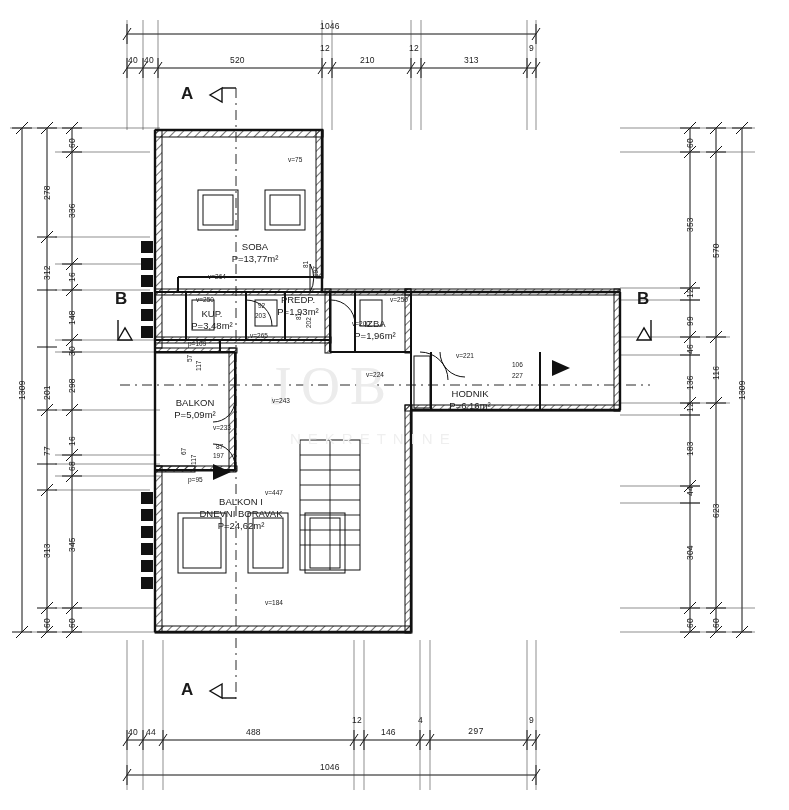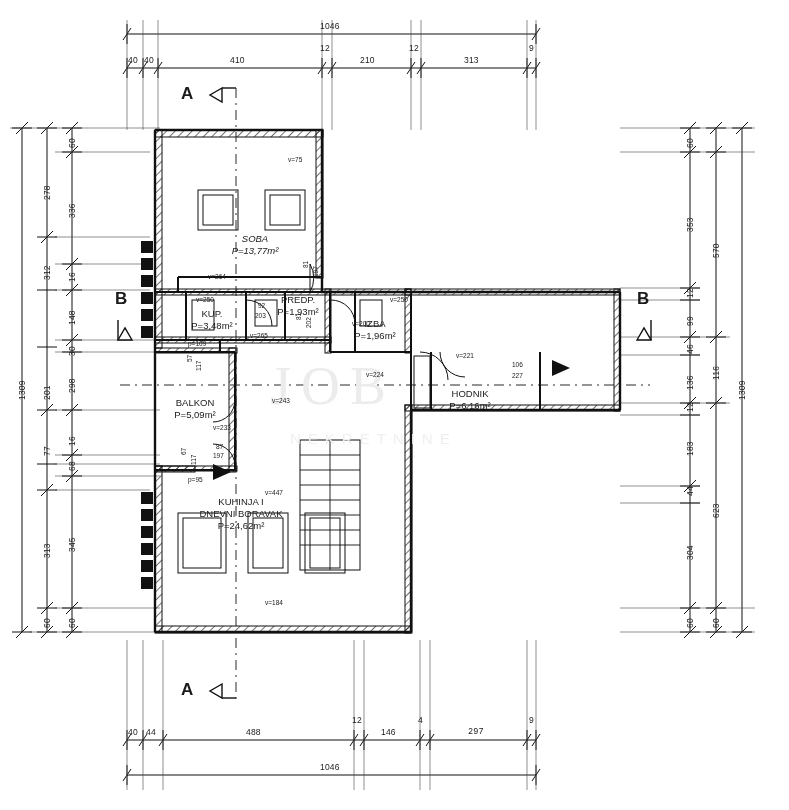--- a/index.html
+++ b/index.html
@@ -452,21 +452,21 @@
     <path d="M213,464 L231,472 L213,480 Z"></path>
   </g>
 </svg>
 
 <div class="wm" style="left:270px; top:355px;">JOB</div>
 <div class="wm2" style="left:290px; top:430px;text-align:center;">NEKRETNINE</div>
 
 <div class="lbl dim" style="left:320px; top:22px;">1046</div>
 <div class="lbl dim" style="left:128px; top:56px;">40</div>
 <div class="lbl dim" style="left:144px; top:56px;">40</div>
-<div class="lbl dim" style="left:230px; top:56px;">410</div>
+<div class="lbl dim" style="left:230px; top:56px;">520</div>
 <div class="lbl dim" style="left:320px; top:44px;">12</div>
 <div class="lbl dim" style="left:360px; top:56px;">210</div>
 <div class="lbl dim" style="left:409px; top:44px;">12</div>
 <div class="lbl dim" style="left:464px; top:56px;">313</div>
 <div class="lbl dim" style="left:529px; top:44px;">9</div>
 
 <div class="lbl dim" style="left:128px; top:728px;">40</div>
 <div class="lbl dim" style="left:146px; top:728px;">44</div>
 <div class="lbl dim" style="left:246px; top:728px;">488</div>
 <div class="lbl dim" style="left:352px; top:716px;">12</div>
@@ -512,21 +512,21 @@
 <div class="lbl dimv" style="left:712px; top:380px;">116</div>
 <div class="lbl dimv" style="left:712px; top:518px;">623</div>
 <div class="lbl dimv" style="left:712px; top:628px;">60</div>
 <div class="lbl dimv" style="left:738px; top:400px;">1309</div>
 
 <div class="lbl sect-letter" style="left:181px; top:85px;">A</div>
 <div class="lbl sect-letter" style="left:181px; top:681px;">A</div>
 <div class="lbl sect-letter" style="left:115px; top:290px;">B</div>
 <div class="lbl sect-letter" style="left:637px; top:290px;">B</div>
 
-<div class="room-block" style="left:205px; top:233px; width:100px;font-style:italic;">
+<div class="room-block" style="left:205px; top:241px; width:100px;">
   <div>SOBA</div>
   <div>P=13,77m²</div>
 </div>
 
 <div class="room-block" style="left:172px; top:308px; width:80px;">
   <div>KUP.</div>
   <div>P=3,48m²</div>
 </div>
 
 <div class="room-block" style="left:258px; top:294px; width:80px;">
@@ -543,21 +543,21 @@
   <div>HODNIK</div>
   <div>P=6,16m²</div>
 </div>
 
 <div class="room-block" style="left:155px; top:397px; width:80px;">
   <div>BALKON</div>
   <div>P=5,09m²</div>
 </div>
 
 <div class="room-block" style="left:176px; top:496px; width:130px;">
-  <div>KUHINJA I</div>
+  <div>BALKON I</div>
   <div>DNEVNI BORAVAK</div>
   <div>P=24,62m²</div>
 </div>
 
 <div class="lbl tiny" style="left:288px; top:157px;">v=75</div>
 <div class="lbl tiny" style="left:208px; top:274px;">v=264</div>
 <div class="lbl tiny" style="left:196px; top:297px;">v=250</div>
 <div class="lbl tiny" style="left:250px; top:333px;">v=265</div>
 <div class="lbl tiny" style="left:390px; top:297px;">v=250</div>
 <div class="lbl tiny" style="left:352px; top:321px;">v=200</div>

